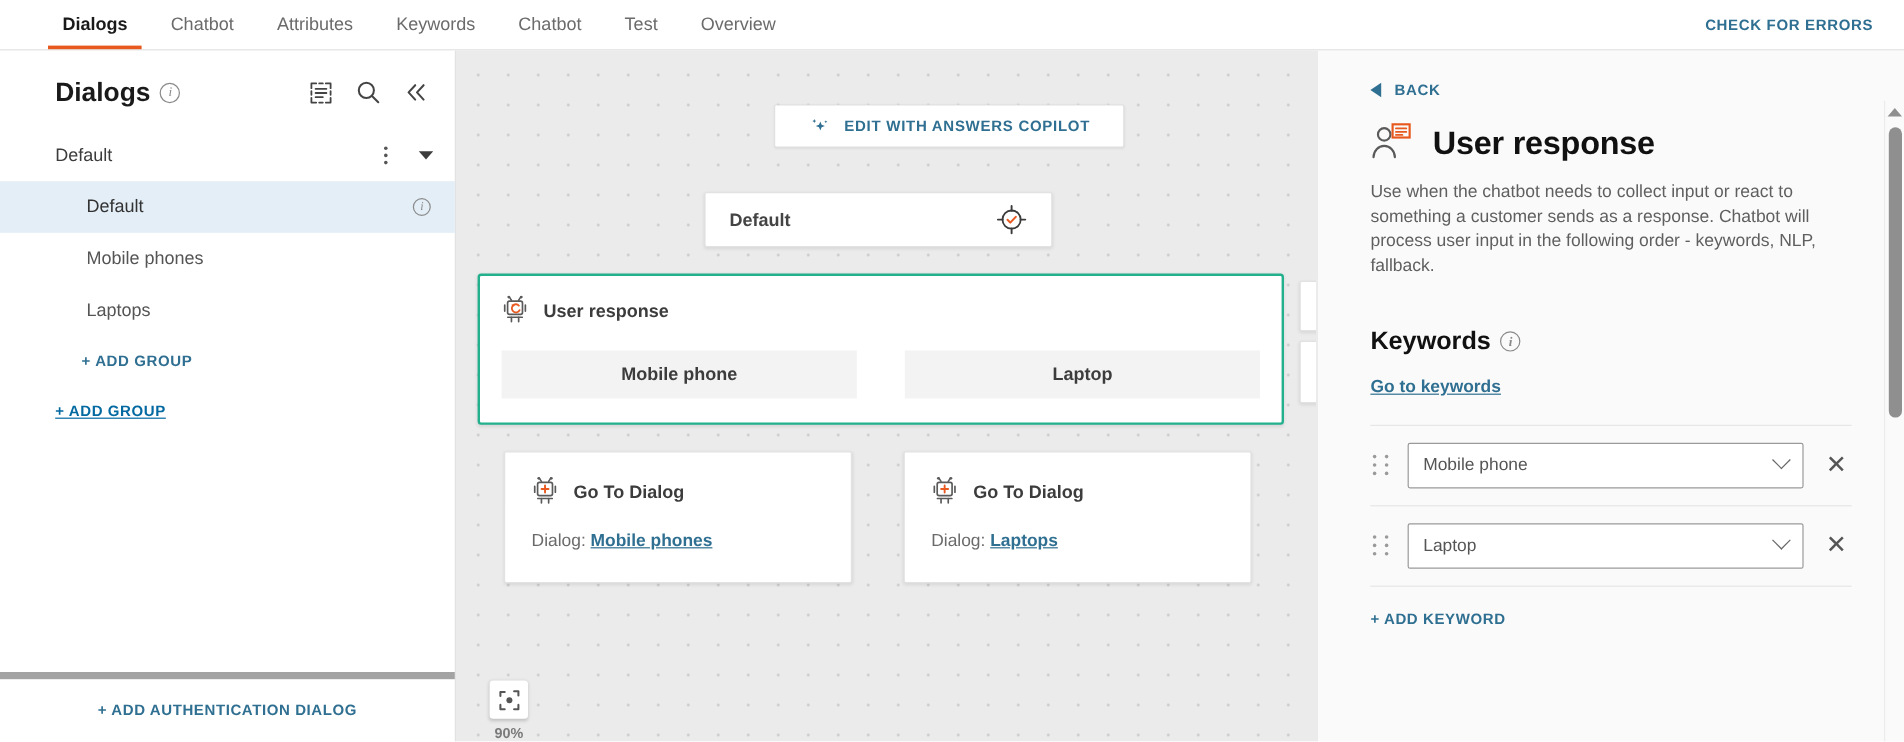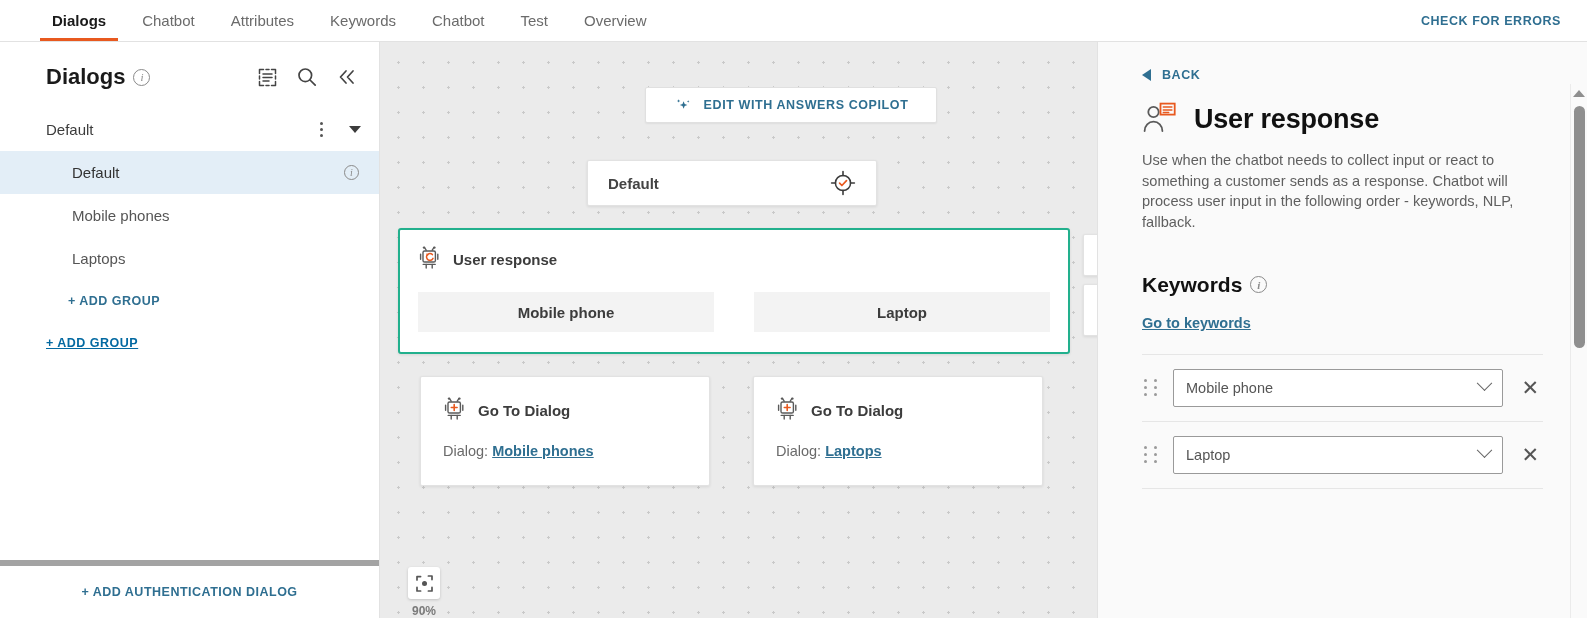--- a/index.html
+++ b/index.html
@@ -513,20 +513,21 @@
               <i></i>
             </span>
           <div class="kw-select">
             <span>Laptop</span>
             <span class="chev"></span>
           </div>
           <span class="kw-x">✕</span>
         </div>
       </div>
 
+      <div class="add-kw">+ ADD KEYWORD</div>
     </div>
 
     <div class="scrollbar">
       <div class="sb-up"></div>
       <div class="sb-thumb"></div>
     </div>
 
   </div>
 </div>
 

